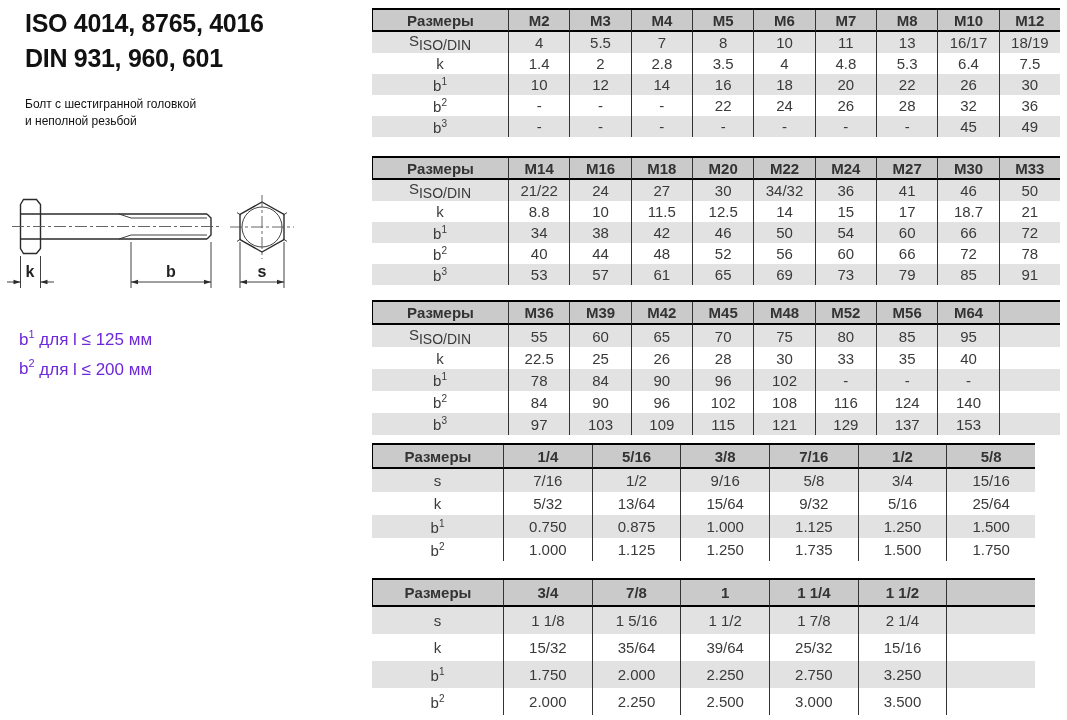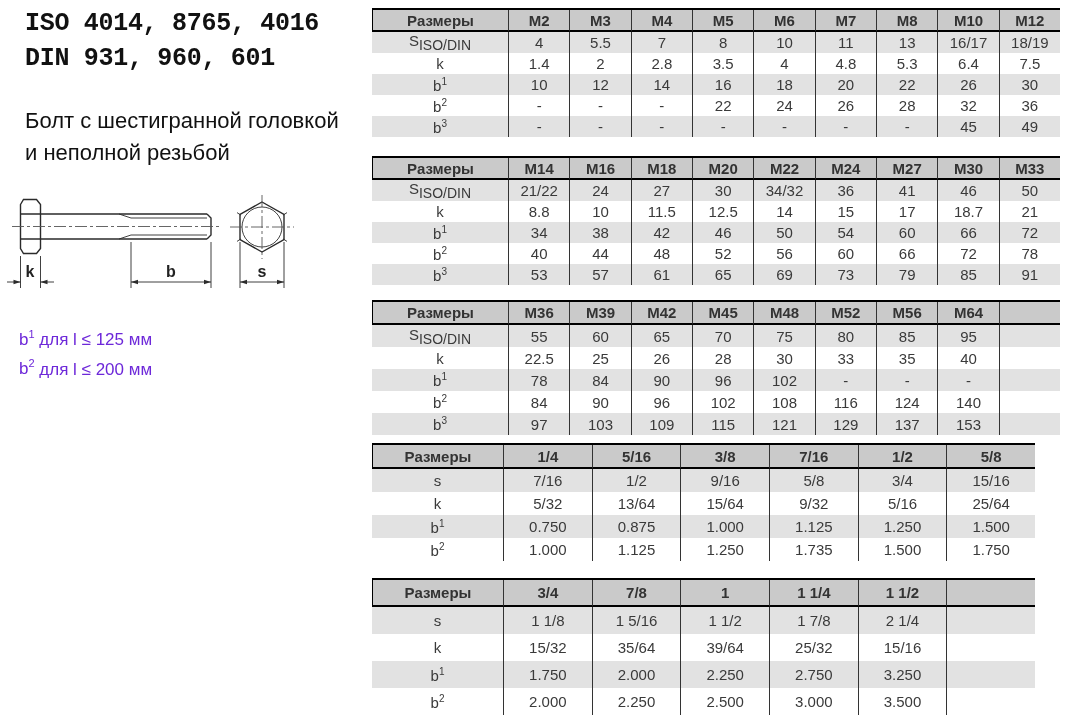--- a/index.html
+++ b/index.html
@@ -1,22 +1,22 @@
 <!DOCTYPE html>
 <html><head>
 <meta charset="utf-8">
 <style>
   html,body{margin:0;padding:0;background:#ffffff;}
   .page{position:relative;width:1067px;height:720px;background:#ffffff;overflow:hidden;
         font-family:"Liberation Sans",sans-serif;color:#1a1a1a;}
 
   
   .title{position:absolute;left:25px;top:6px;font-size:25px;font-weight:bold;
-         line-height:1.4;letter-spacing:-0.3px;color:#111;font-family:Liberation Mono, monospace;}
-  .subtitle{position:absolute;left:25px;top:96px;font-size:22px;line-height:1.45;color:#111;margin-top:9px;}
+         line-height:1.4;letter-spacing:-0.3px;color:#111;}
+  .subtitle{position:absolute;left:25px;top:96px;font-size:12px;line-height:1.45;color:#111;}
   .notes{position:absolute;left:19px;top:322px;font-size:17px;line-height:25px;color:#6d28d9;}
   .notes sup{font-size:11px;}
 
   .diagram{position:absolute;left:0;top:185px;}
   .diagram .ln{stroke:#2b2b2b;stroke-width:1.4;fill:none;}
   .diagram .thin{stroke:#2b2b2b;stroke-width:0.9;fill:none;}
   .diagram .cl{stroke:#555;stroke-width:0.9;fill:none;stroke-dasharray:12 3 3 3;}
   .diagram .ar{fill:#2b2b2b;stroke:none;}
   .diagram text{font-family:"Liberation Sans",sans-serif;font-size:16px;font-weight:bold;fill:#222;}
 

